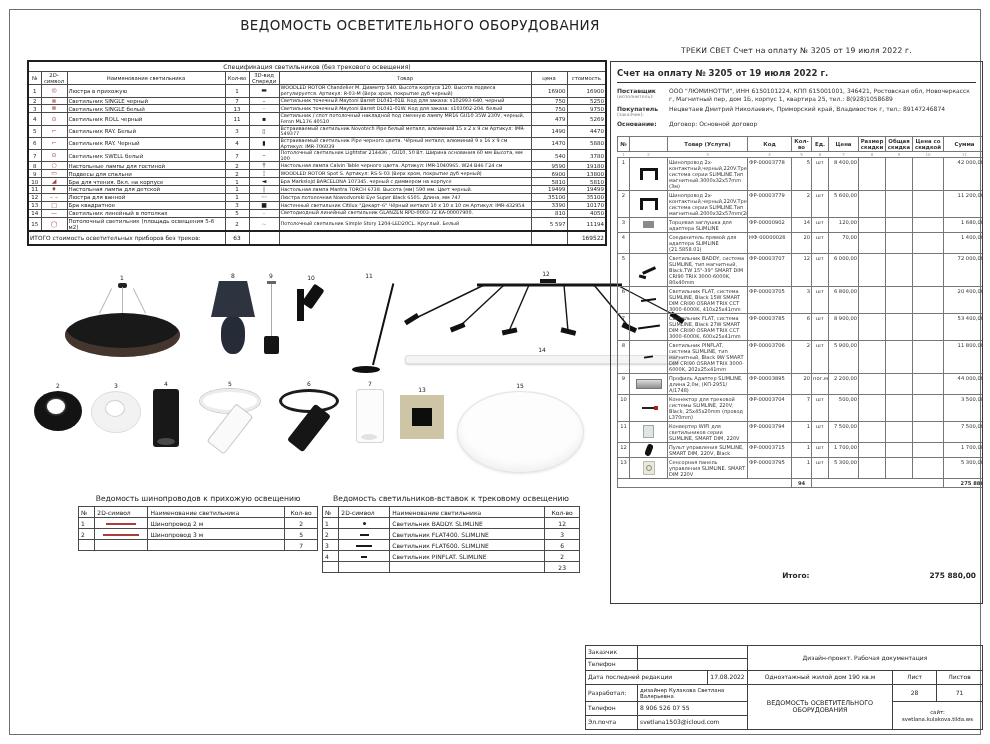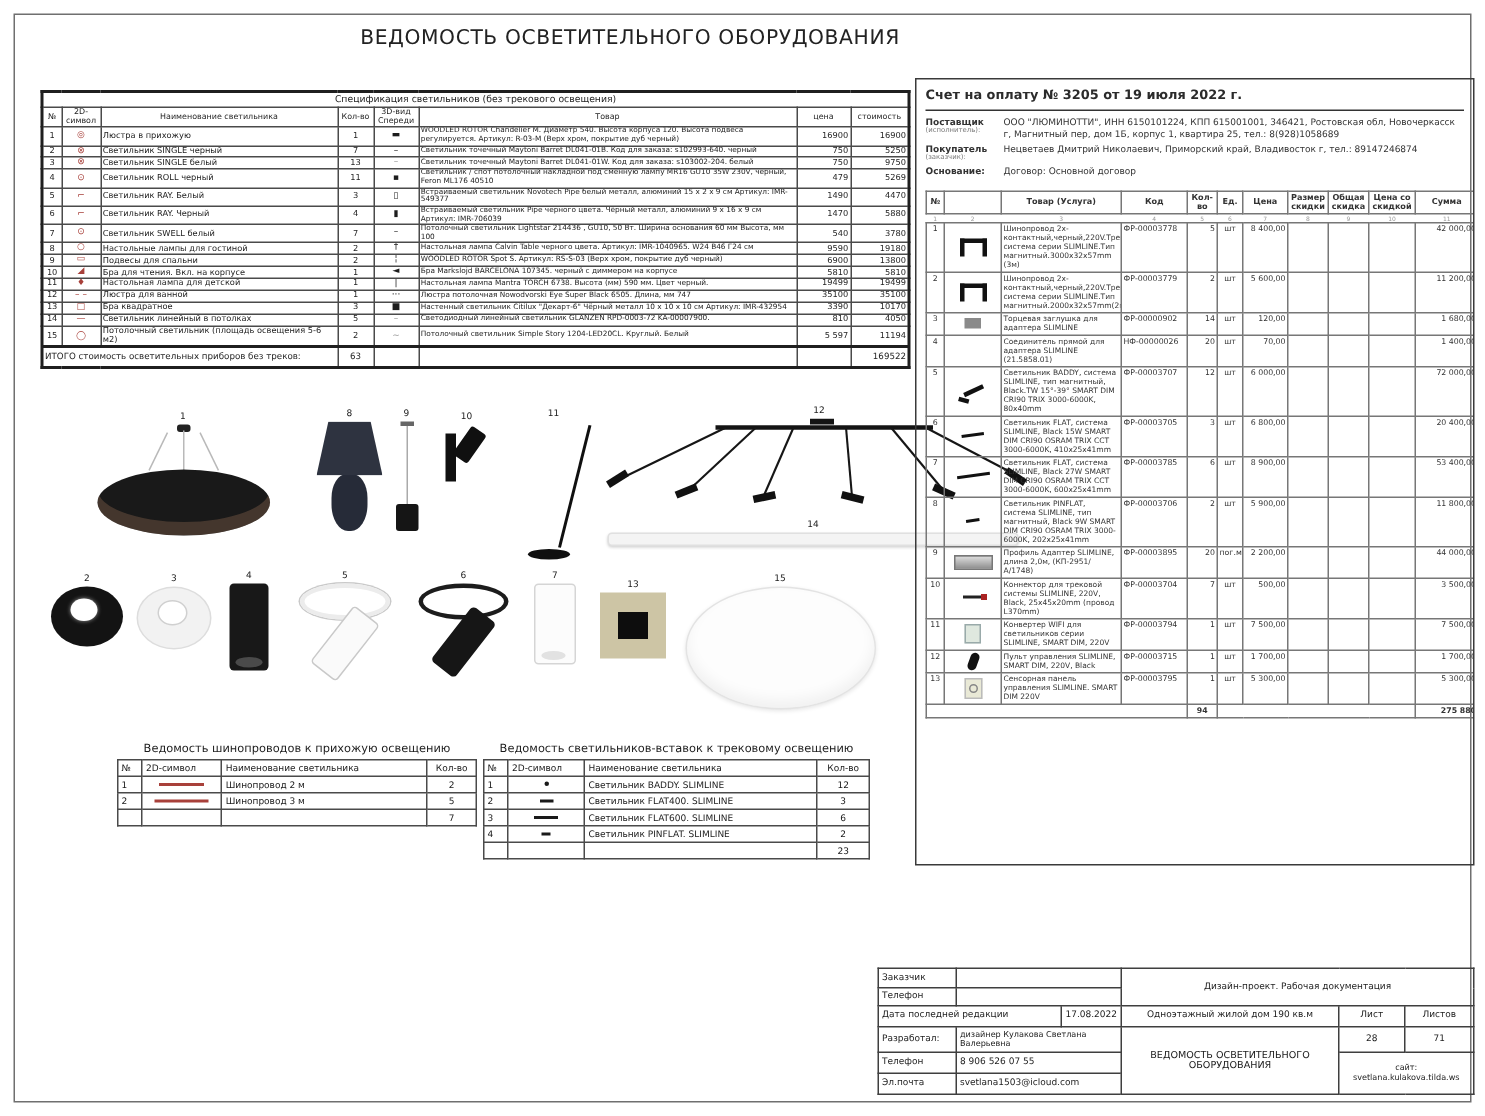--- a/index.html
+++ b/index.html
@@ -88,21 +88,21 @@
   .mini-title{font-size:7.6px;text-align:center;margin-bottom:3px;color:#1c1c1c}
   .mini table{width:100%;table-layout:fixed;border:1.5px solid #222}
   .mini th,.mini td{border:1px solid #4a4a4a;padding:1px 2px;font-weight:normal;text-align:left;height:8px;overflow:hidden}
   .mini td.c,.mini th.c{text-align:center}
   .mini .redline{display:inline-block;height:2px;background:#a8403a;vertical-align:middle}
   .mini .blk{display:inline-block;background:#1a1a1a;vertical-align:middle}
 
   
   .inv-wrap{position:absolute;left:610px;top:46px;width:373px}
   .inv-header{text-align:center;font-size:7.6px;color:#222;letter-spacing:.2px}
-  .inv-box{margin-top:6px;border:1.5px solid #3a3a3a;padding:4px 6px 5px;height:514px;
+  .inv-box{margin-top:6px;border:1.5px solid #3a3a3a;padding:4px 6px 23px;height:514px;
            display:flex;flex-direction:column;color:#333;overflow:hidden}
   .inv-title{font-size:8.6px;font-weight:bold;border-bottom:1.5px solid #333;padding:2px 0 4px;color:#2b2b2b}
   .inv-info{margin-top:4px;font-size:6px}
   .inv-row{display:flex;margin-bottom:3px}
   .inv-lab{flex:0 0 52px}
   .inv-lab b{display:block;font-size:6px}
   .inv-lab i{display:block;font-style:normal;font-size:4.6px;color:#777}
   .inv-text{flex:1;line-height:1.25}
   .inv-table{width:100%;table-layout:fixed;font-size:5.2px;margin-top:5px;color:#333}
   .inv-table th,.inv-table td{border:1px solid #777;padding:1px;vertical-align:top;overflow:hidden}
@@ -583,20 +583,21 @@
           <td></td>
             <td></td>
             <td></td>
           <td class="c">23</td>
         </tr>
       </tfoot>
     </table>
   </div>
 
   <div class="inv-wrap">
+    <div class="inv-header">ТРЕКИ СВЕТ Счет на оплату № 3205 от 19 июля 2022 г.</div>
     <div class="inv-box">
       <div class="inv-title">Счет на оплату № 3205 от 19 июля 2022 г.</div>
       <div class="inv-info">
         <div class="inv-row">
           <span class="inv-lab">
               <b>Поставщик</b>
               <i>(исполнитель):</i>
             </span>
           <span class="inv-text">ООО "ЛЮМИНОТТИ",  ИНН 6150101224,  КПП 615001001,  346421, Ростовская обл, Новочеркасск г, Магнитный пер, дом 1Б, корпус 1, квартира 25,  тел.: 8(928)1058689</span>
         </div>
@@ -829,20 +830,25 @@
           </tbody>
         <tfoot>
           <tr>
             <td colspan="4"></td>
             <td class="c">94</td>
             <td colspan="5"></td>
             <td class="r">275 880</td>
           </tr>
         </tfoot>
       </table>
+      <div class="inv-total-line">
+        <span class="spacer"></span>
+        <span class="lab">Итого:</span>
+        <span class="val">275 880,00</span>
+      </div>
     </div>
   </div>
 
   <table class="tb">
     <colgroup>
       <col style="width:52px">
         <col style="width:70px">
         <col style="width:40px">
       <col style="width:145px">
         <col style="width:44px">

